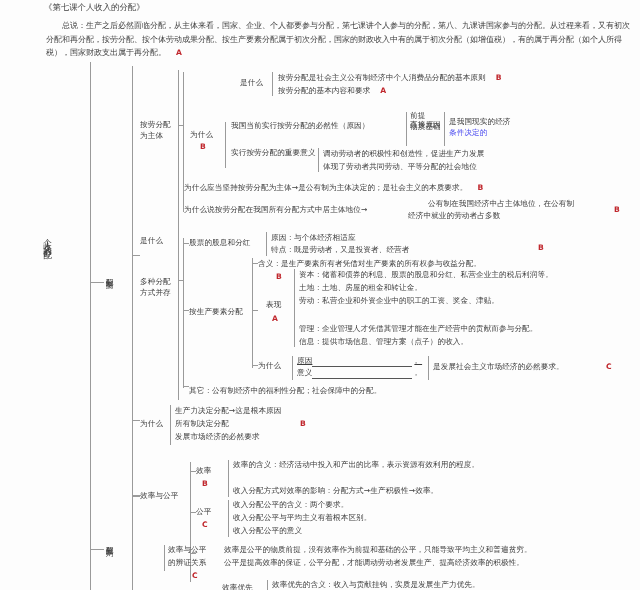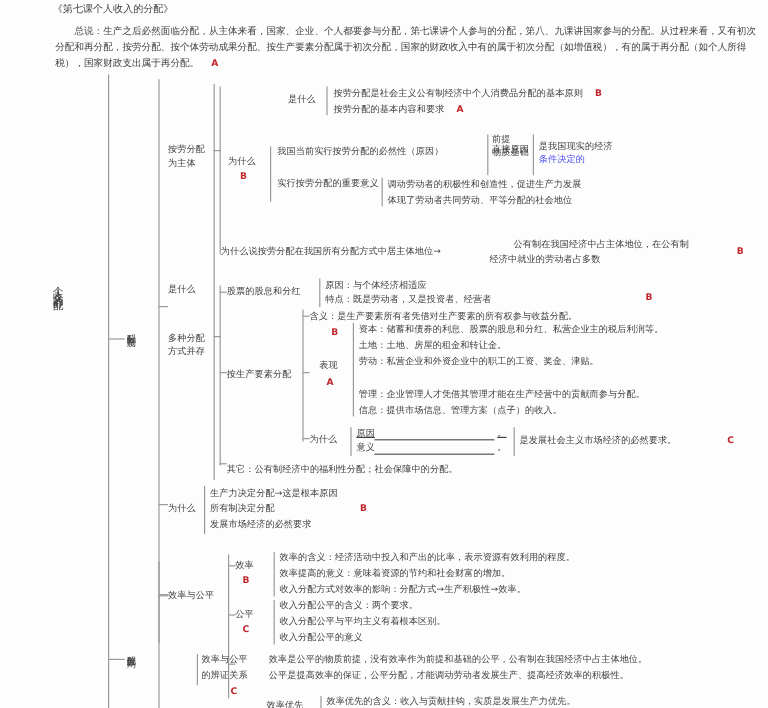--- a/index.html
+++ b/index.html
@@ -131,20 +131,21 @@
   <div class="t" style="left:410px; top:120px;">直接原因</div>
   <div class="vline" style="left:444px; top:112px; height:34px;"></div>
   <div class="t" style="left:449px; top:117px;">是我国现实的经济</div>
   <div class="t blue" style="left:449px; top:128px;">条件决定的</div>
 
   <div class="t" style="left:231px; top:148px;">实行按劳分配的重要意义</div>
   <div class="vline" style="left:318px; top:148px; height:24px;"></div>
   <div class="t" style="left:323px; top:149px;">调动劳动者的积极性和创造性，促进生产力发展</div>
   <div class="t" style="left:323px; top:162px;">体现了劳动者共同劳动、平等分配的社会地位</div>
 
+  <div class="t" style="left:184px; top:183px;"><span>为什么应当坚持按劳分配为主体→是公有制为主体决定的；是社会主义的本质要求。</span><span class="mark mark-inline">B</span></div>
   <div class="t" style="left:184px; top:205px;">为什么说按劳分配在我国所有分配方式中居主体地位→</div>
   <div class="t" style="left:408px; top:199px;margin-left:20px;">公有制在我国经济中占主体地位，在公有制</div>
   <div class="t" style="left:408px; top:211px;">经济中就业的劳动者占多数</div>
   <div class="mark" style="position:absolute; left:614px; top:205px;">B</div>
 
   <div class="t" style="left:140px; top:276px; line-height:11px;">多种分配<br>方式并存</div>
   <div class="vline" style="left:183px; top:238px; height:150px;"></div>
   <div class="hline" style="left:183px; top:243px; width:6px;"></div>
   <div class="hline" style="left:183px; top:310px; width:6px;"></div>
   <div class="hline" style="left:183px; top:386px; width:6px;"></div>
@@ -197,34 +198,33 @@
   <div class="t" style="left:140px; top:491px;">效率与公平</div>
   <div class="vline" style="left:190px; top:462px; height:120px;"></div>
   <div class="hline" style="left:190px; top:471px; width:6px;"></div>
   <div class="hline" style="left:190px; top:512px; width:6px;"></div>
   <div class="hline" style="left:190px; top:553px; width:6px;"></div>
 
   <div class="t" style="left:196px; top:466px;">效率</div>
   <div class="mark" style="position:absolute; left:202px; top:479px;">B</div>
   <div class="vline" style="left:228px; top:460px; height:37px;"></div>
   <div class="t" style="left:233px; top:460px;">效率的含义：经济活动中投入和产出的比率，表示资源有效利用的程度。</div>
-  <div class="t" style="left:233px; top:473px;">效率提高的意义：意味着资源的节约和社会财富的增加。</div>
   <div class="t" style="left:233px; top:486px;">收入分配方式对效率的影响：分配方式→生产积极性→效率。</div>
 
   <div class="t" style="left:196px; top:507px;">公平</div>
   <div class="mark" style="position:absolute; left:202px; top:520px;">C</div>
   <div class="vline" style="left:228px; top:500px; height:37px;"></div>
   <div class="t" style="left:233px; top:500px;">收入分配公平的含义：两个要求。</div>
   <div class="t" style="left:233px; top:513px;">收入分配公平与平均主义有着根本区别。</div>
   <div class="t" style="left:233px; top:526px;">收入分配公平的意义</div>
 
   <div class="vline" style="left:164px; top:545px; height:26px;"></div>
   <div class="t" style="left:168px; top:545px;">效率与公平</div>
   <div class="t" style="left:168px; top:558px;">的辨证关系</div>
-  <div class="t" style="left:224px; top:545px;">效率是公平的物质前提，没有效率作为前提和基础的公平，公有制在我国经济中占主体地位。</div>
+  <div class="t" style="left:224px; top:545px;">效率是公平的物质前提，没有效率作为前提和基础的公平，只能导致平均主义和普遍贫穷。</div>
   <div class="t" style="left:224px; top:558px;">公平是提高效率的保证，公平分配，才能调动劳动者发展生产、提高经济效率的积极性。</div>
   <div class="mark" style="position:absolute; left:192px; top:571px;">C</div>
 
   <div class="t" style="left:222px; top:583px;">效率优先</div>
   <div class="vline" style="left:267px; top:580px; height:10px;"></div>
   <div class="t" style="left:272px; top:580px;text-align:center;">效率优先的含义：收入与贡献挂钩，实质是发展生产力优先。</div>
 
 </div>
 
 </body></html>

